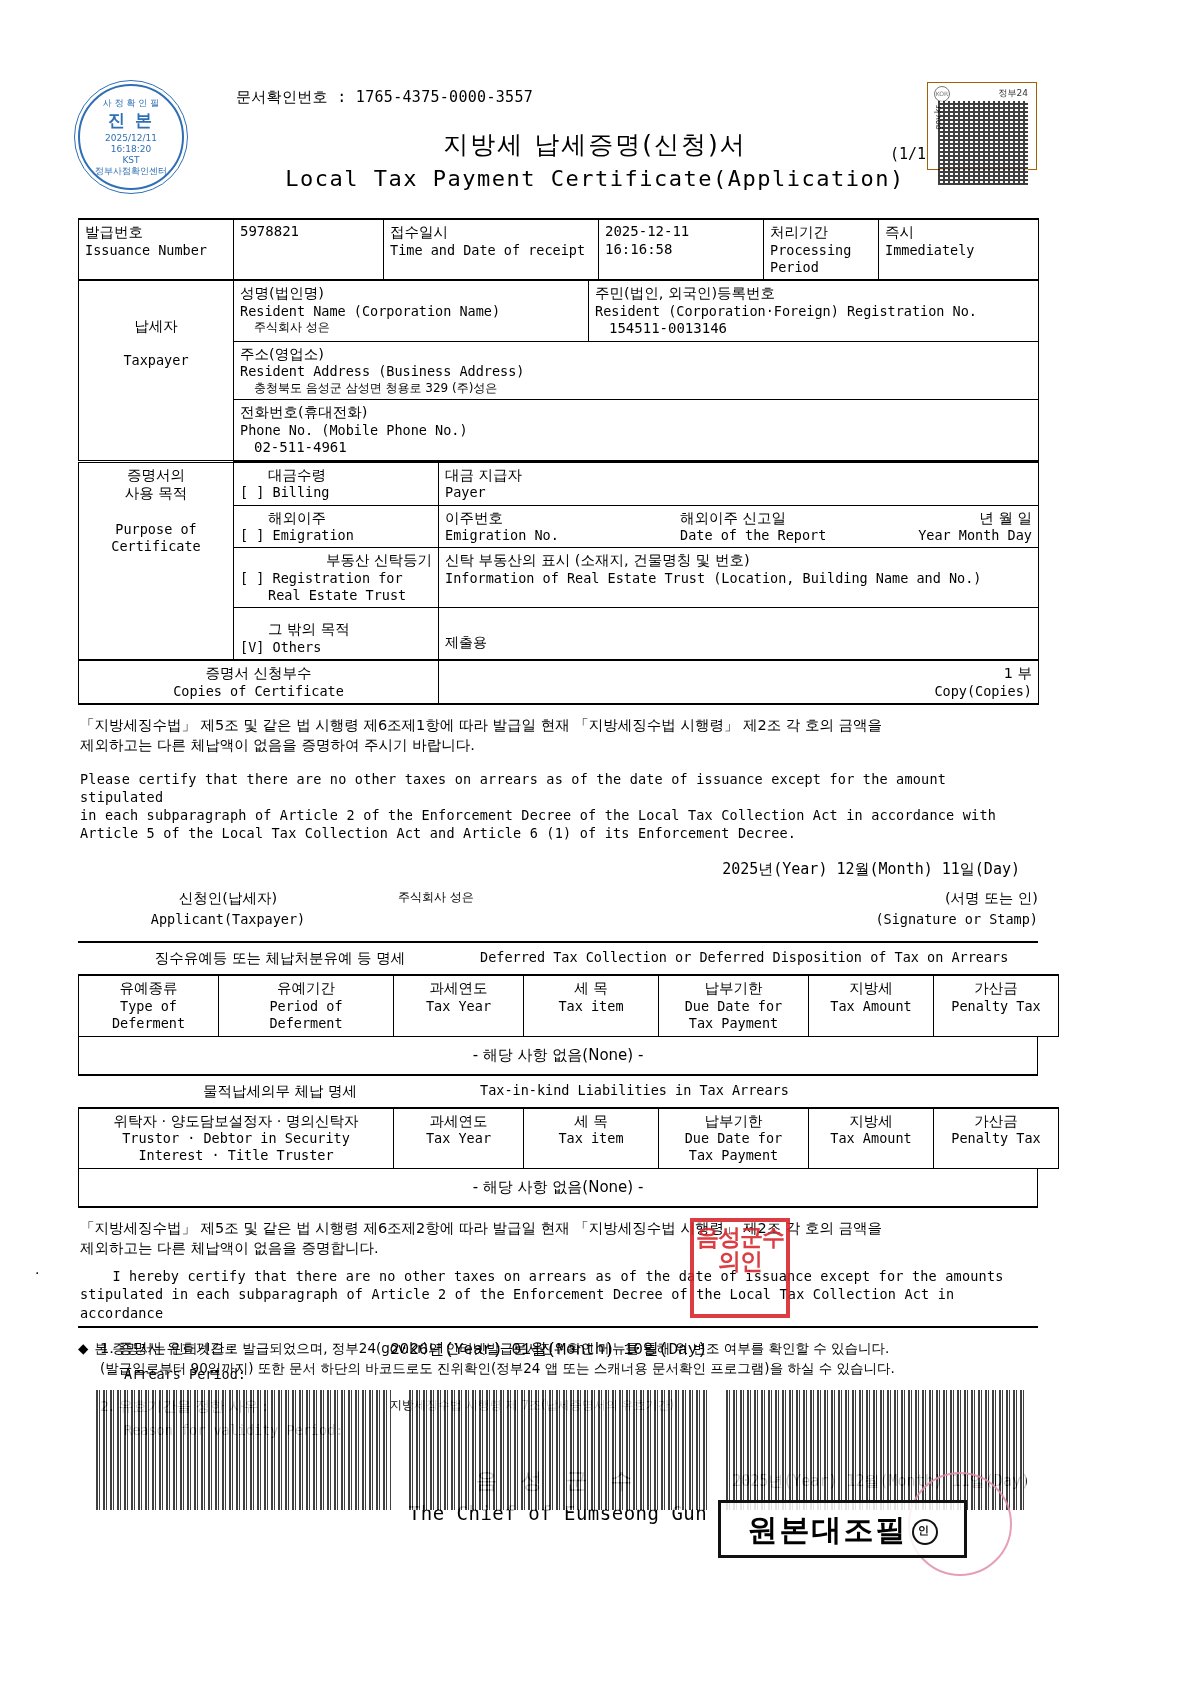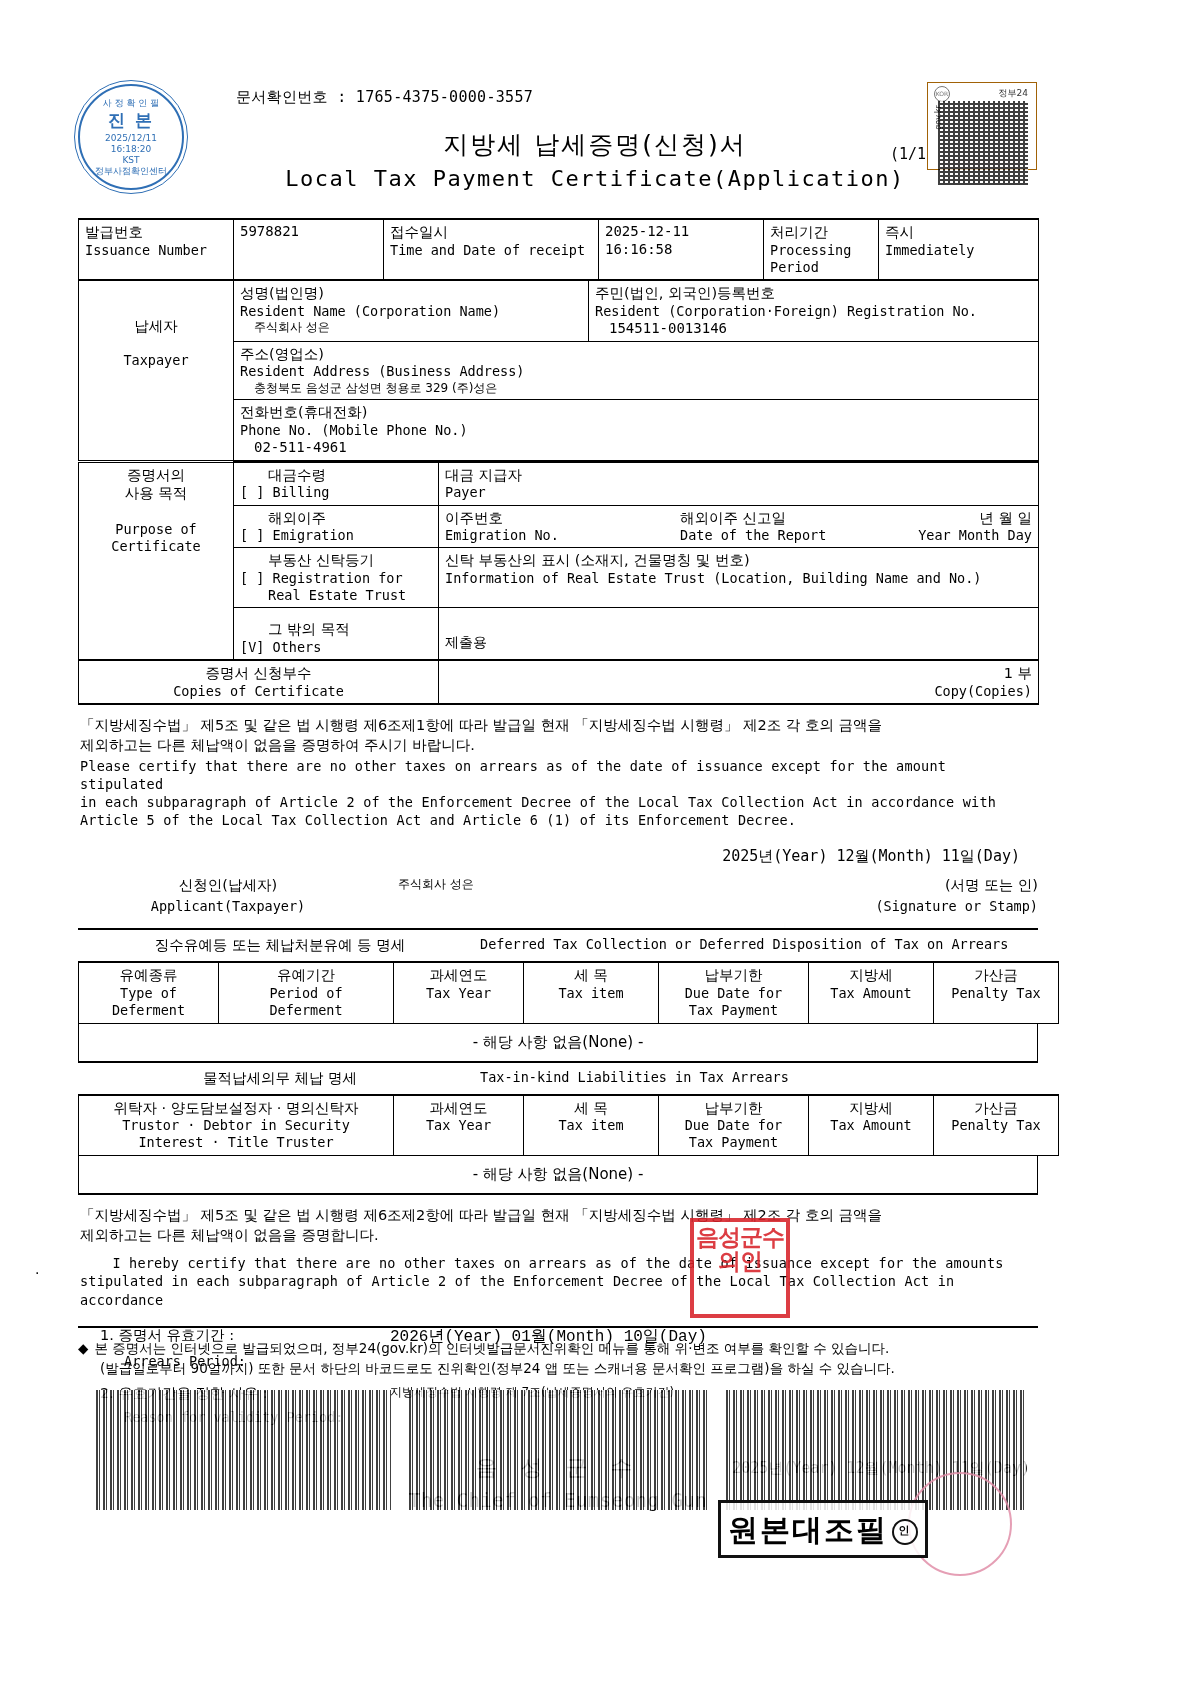--- a/index.html
+++ b/index.html
@@ -343,21 +343,21 @@
       repeating-linear-gradient(0deg, rgba(0,0,0,0.25) 0 1px, transparent 1px 3px);
     opacity: 0.8;
   }
   .barcode.mid { width: 300px; }
   .barcode.right { width: 300px; }
 
   .verify-stamp {
     position: absolute;
     left: 718px;
     top: 1500px;
-    width: 210px;
+    width: 249px;
     height: 58px;
     border: 3px solid #111;
     box-sizing: border-box;
     text-align: center;
     font-size: 30px;
     line-height: 54px;
     letter-spacing: 2px;
     font-weight: bold;
     background: rgba(255,255,255,0.85);
   }
@@ -552,21 +552,21 @@
             </div>
             <div style="flex:1; text-align:right;">
               <span class="ko cell-stack">년  월  일</span>
               <span class="en cell-stack">Year  Month  Day</span>
             </div>
           </div>
         </td>
       </tr>
       <tr>
         <td>
-          <span class="ko cell-stack" style="padding-left:28px;">부동산 신탁등기</span>
+          <span class="ko cell-stack" style="padding-left:28px;text-align:right;">부동산 신탁등기</span>
           <span class="en cell-stack">
             <span class="checkbox">[ ]</span>
             <span>Registration for</span>
           </span>
           <span class="en cell-stack" style="padding-left:28px;">Real Estate Trust</span>
         </td>
         <td>
           <span class="ko cell-stack">신탁 부동산의 표시 (소재지, 건물명칭 및 번호)</span>
           <span class="en cell-stack">Information of Real Estate Trust (Location, Building Name and No.)</span>
         </td>
@@ -599,21 +599,21 @@
           <span class="ko cell-stack">1 부</span>
           <span class="en cell-stack">Copy(Copies)</span>
         </td>
       </tr>
     </tbody>
       </table>
 
     <div class="para">
       <div class="ko-line">「지방세징수법」 제5조 및 같은 법 시행령 제6조제1항에 따라 발급일 현재 「지방세징수법 시행령」 제2조 각 호의 금액을</div>
       <div class="ko-line">제외하고는 다른 체납액이 없음을 증명하여 주시기 바랍니다.</div>
-      <div class="en-line" style="margin-top:1px;">Please certify that there are no other taxes on arrears as of the date of issuance except for the amount stipulated</div>
+      <div class="en-line" style="margin-top:14px;">Please certify that there are no other taxes on arrears as of the date of issuance except for the amount stipulated</div>
       <div class="en-line">in each subparagraph of Article 2 of the Enforcement Decree of the Local Tax Collection Act in accordance with</div>
       <div class="en-line">Article 5 of the Local Tax Collection Act and Article 6 (1) of its Enforcement Decree.</div>
     </div>
 
     <div class="date-line">2025년(Year)  12월(Month)  11일(Day)</div>
 
     <div class="applicant-row">
       <div class="lbl">
         <div class="ko">신청인(납세자)</div>
         <div class="en" style="margin-top:3px;">Applicant(Taxpayer)</div>

